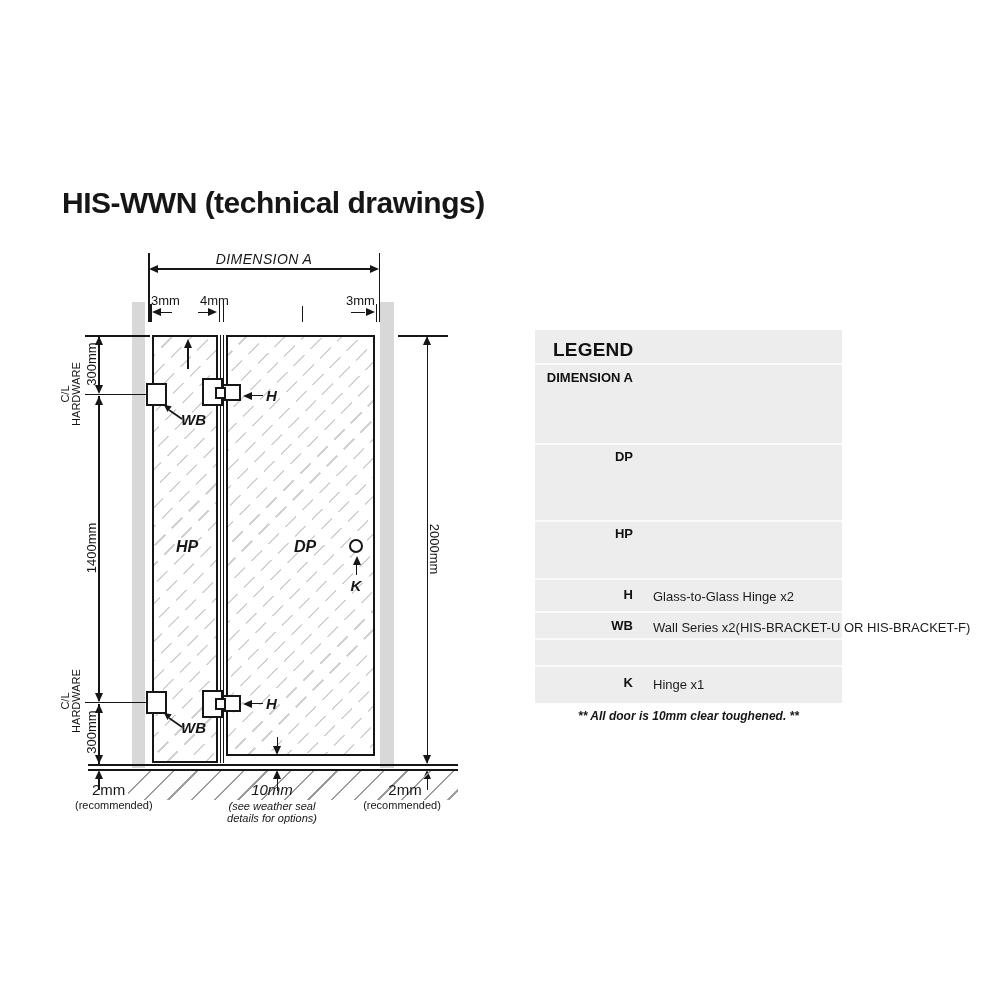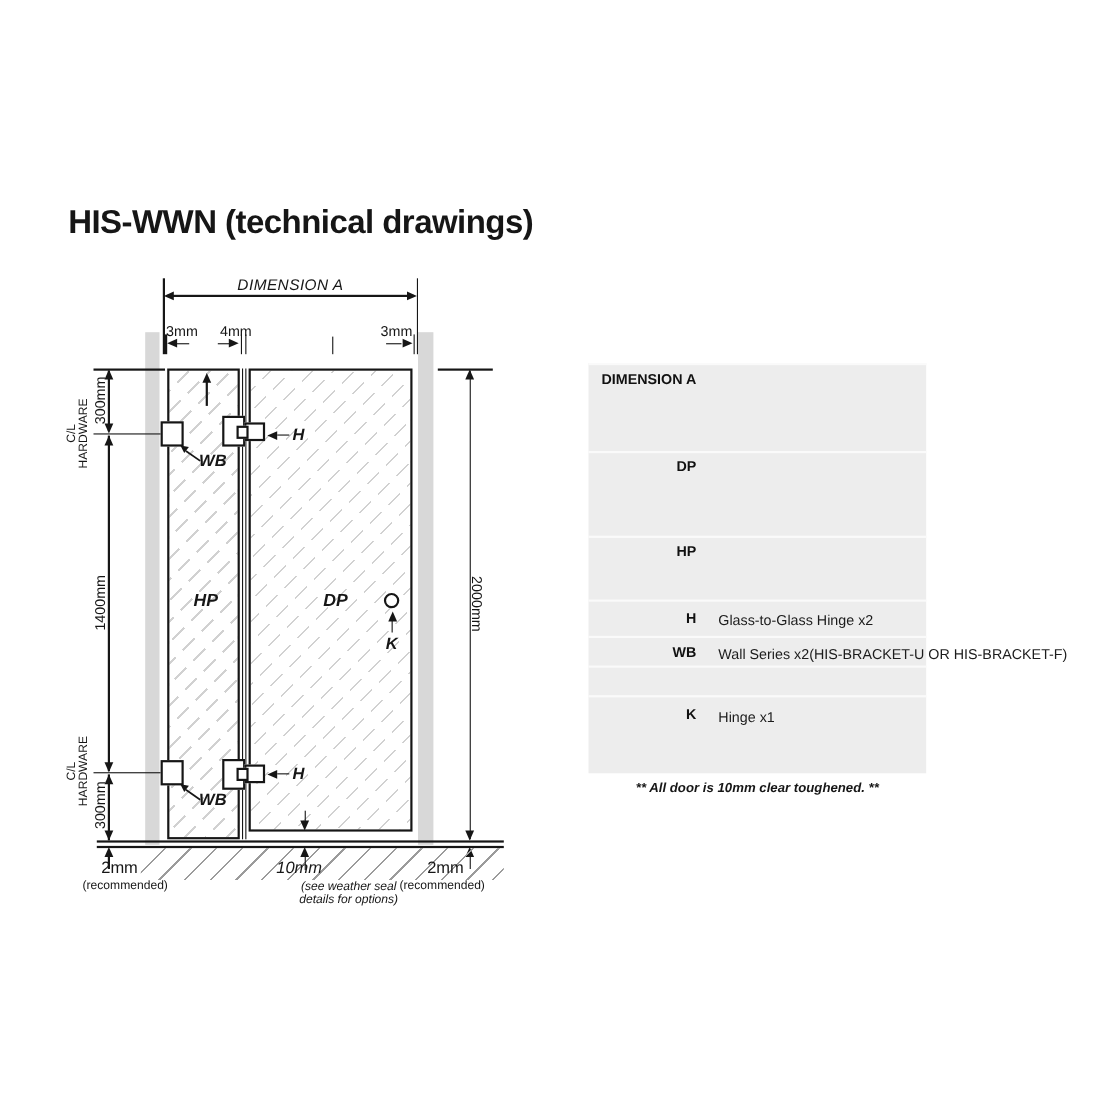--- a/index.html
+++ b/index.html
@@ -151,30 +151,31 @@
 
     <div class="ln" style="left:88px;top:764px;width:370px;height:1.5px;"></div>
     <div class="ln" style="left:88px;top:769px;width:370px;height:1.5px;"></div>
     <div class="floorhatch" style="left:128px;top:771px;width:330px;height:29px;"></div>
 
     <div class="ln" style="left:276.5px;top:737px;width:1.5px;height:10px;"></div>
     <div class="ah down" style="left:273.25px;top:746px;"></div>
     <div class="ah up" style="left:273.25px;top:769.5px;"></div>
     <div class="ln" style="left:276.5px;top:777px;width:1.5px;height:14px;"></div>
     <div class="lab it ctr" style="left:272px;top:781px;font-size:15px;">10mm</div>
-    <div class="lab it ctr pre" style="left:272px;top:800px;font-size:11px;line-height:12px;margin-left:45px;">(see weather seal
+    <div class="lab it ctr pre" style="left:272px;top:800px;font-size:11px;line-height:12px;">(see weather seal
 details for options)</div>
 
     <div class="lab" style="left:92px;top:781px;font-size:15px;">2mm</div>
     <div class="lab" style="left:75px;top:799px;font-size:11px;">(recommended)</div>
     <div class="lab ctr" style="left:405px;top:781px;font-size:15px;">2mm</div>
     <div class="lab ctr" style="left:402px;top:799px;font-size:11px;">(recommended)</div>
   </div>
 
   <div id="legend">
+    <div class="hdr">LEGEND</div>
     <div class="row r1">
       <div class="term">DIMENSION A</div>
     </div>
     <div class="row r2">
       <div class="term">DP</div>
     </div>
     <div class="row r3">
       <div class="term">HP</div>
     </div>
     <div class="row r4">

